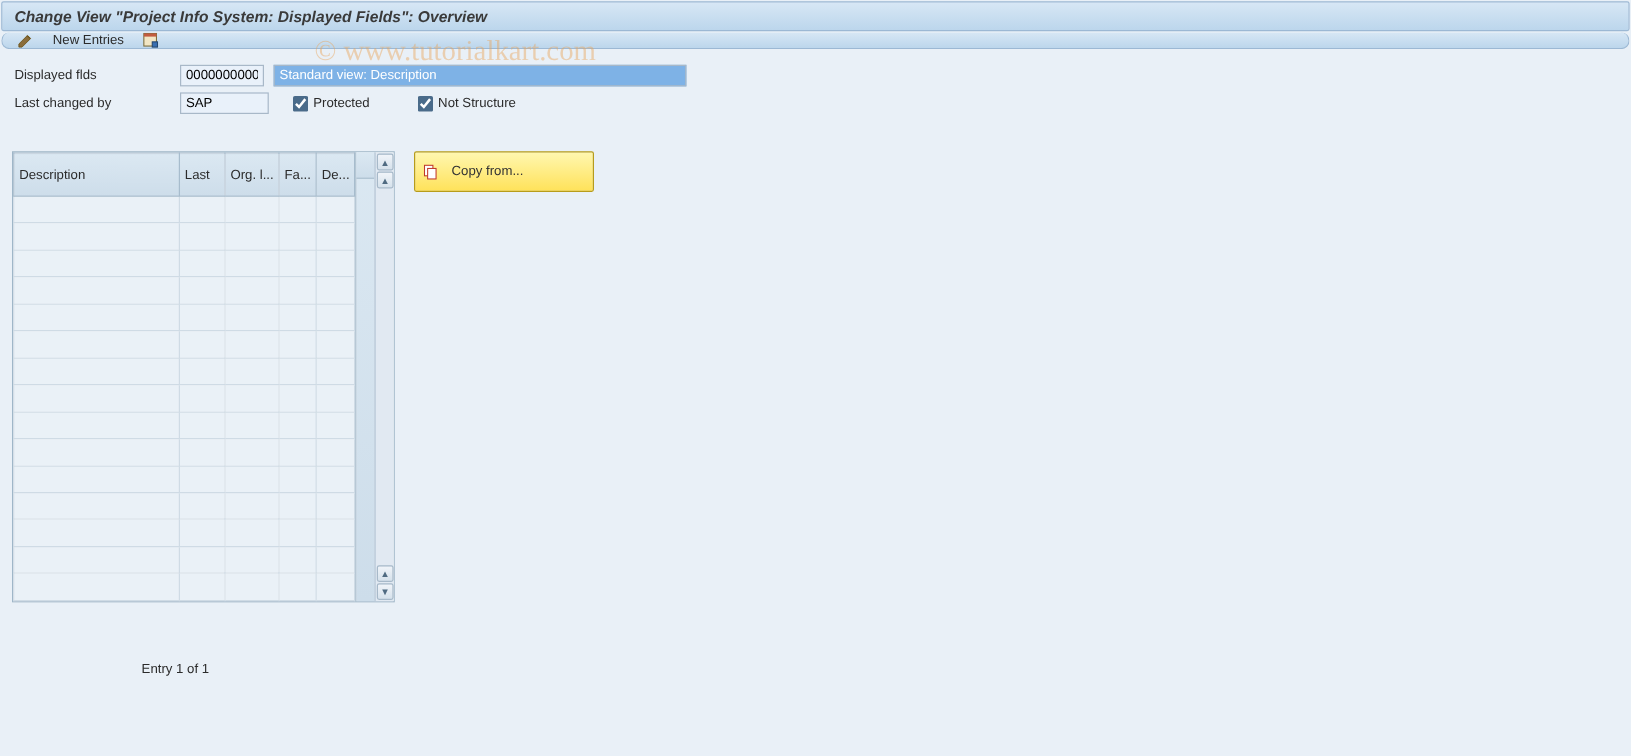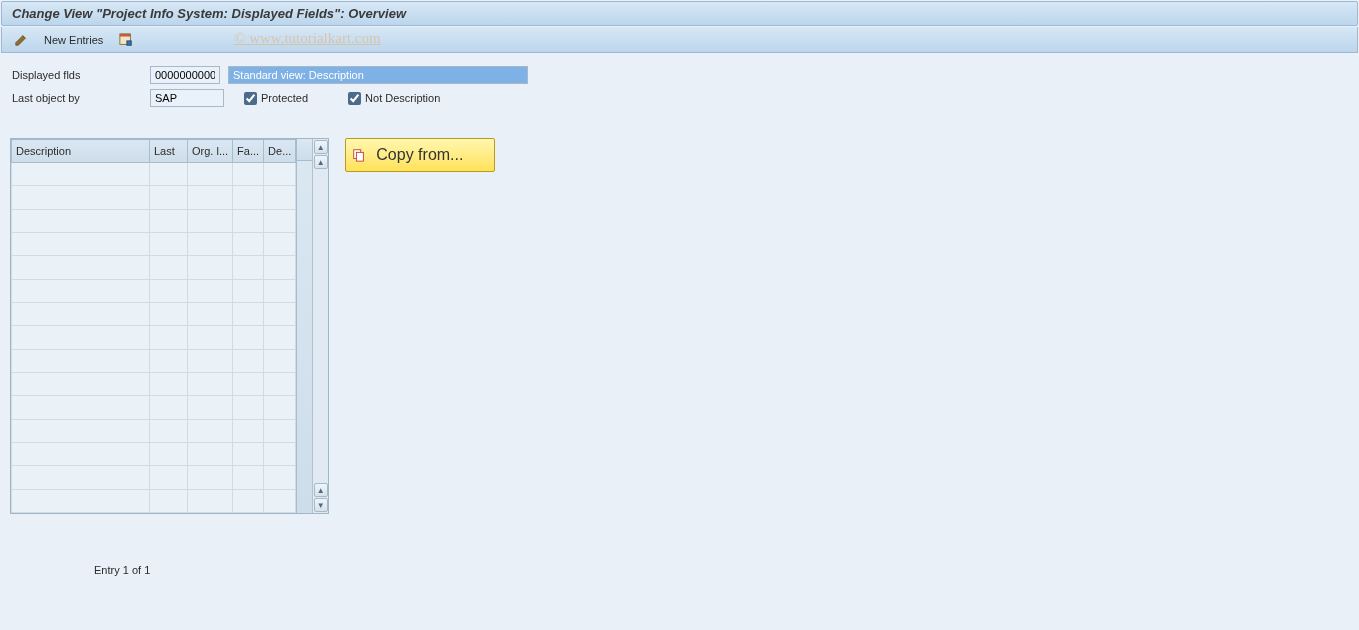--- a/index.html
+++ b/index.html
@@ -21,27 +21,27 @@
       padding: 4px 10px;
       font-weight: bold;
       font-style: italic;
       font-size: 13px;
       color: #3a3a3a;
     }
     .toolbar {
       background: linear-gradient(to bottom, #d7e7f5, #bcd6ec);
       border: 1px solid #9cb8d4;
       border-top: none;
-      border-radius: 0;
+      border-radius: 13px;
       margin: 0 1px 6px 1px;
       padding: 3px 8px;
       display: flex;
       align-items: center;
       gap: 8px;
-      height: 26px;
+      height: 14px;
     }
     .toolbar-button {
       display: inline-flex;
       align-items: center;
       gap: 4px;
       padding: 1px 4px;
       cursor: pointer;
       border-radius: 2px;
     }
     .content {
@@ -96,21 +96,21 @@
       background: #fff;
       height: 376px;
     }
     .table {
       border-collapse: collapse;
       table-layout: fixed;
     }
     .table th {
       background: linear-gradient(to bottom, #dbe8f2, #cdddea);
       border: 1px solid #a7bccd;
-      height: 23px;
+      height: 36px;
       font-weight: normal;
       text-align: left;
       padding: 0 4px;
       white-space: nowrap;
       overflow: hidden;
       text-overflow: ellipsis;
     }
     .table td {
       border: 1px solid #cfdbe5;
       height: 22px;
@@ -152,37 +152,36 @@
       height: 22px;
       width: 150px;
       background: linear-gradient(to bottom, #fff7b0, #ffe25a);
       border: 1px solid #b79c1b;
       border-radius: 2px;
       display: inline-flex;
       align-items: center;
       padding: 16px 6px;
       gap: 10px;
       cursor: pointer;
-      font-size: 16px;
+      font-size: 11px;
       color: #333;
     }
     .status-entry {
       margin-top: 50px;
-      margin-left: 84px;
+      margin-left: 108px;
     }
     .watermark {
       position: absolute;
       top: 30px;
-      left: 234px;
-      font-size: 15px;
+      left: 262px;
+      font-size: 24px;
       color: #e9a55c;
       opacity: 0.45;
       pointer-events: none;
       font-family: "Times New Roman", serif;
-      text-decoration: underline;
     }
   </style>
 </head>
 <body>
 
 <div class="titlebar">
   <span>Change View "Project Info System: Displayed Fields": Overview</span>
 </div>
 
 <div class="toolbar">
@@ -203,34 +202,34 @@
       </svg>
   </span>
 </div>
 
 <div class="content">
 
 
   <div class="field-row">
     <span class="field-label">Displayed flds</span>
     <input class="field-input" style="width: 70px;" value="000000000001">
-    <input class="field-input highlighted" style="width: 300px;" value="Standard view: Description">
+    <input class="field-input highlighted" style="width: 344px;" value="Standard view: Description">
   </div>
 
   <div class="field-row">
-    <span class="field-label">Last object by</span>
+    <span class="field-label">Last changed by</span>
     <input class="field-input" style="width: 74px;" value="SAP">
     <span style="width:12px;"></span>
     <label class="checkbox-wrap">
       <input type="checkbox" checked="" style="">
       <span>Protected</span>
     </label>
     <label class="checkbox-wrap">
       <input type="checkbox" checked="" style="">
-      <span>Not Description</span>
+      <span>Not Structure</span>
     </label>
   </div>
 
   <div class="main-row">
 
     <div class="table-wrapper">
       <table class="table">
         <colgroup>
           <col style="width:138px">
           <col style="width:38px">

